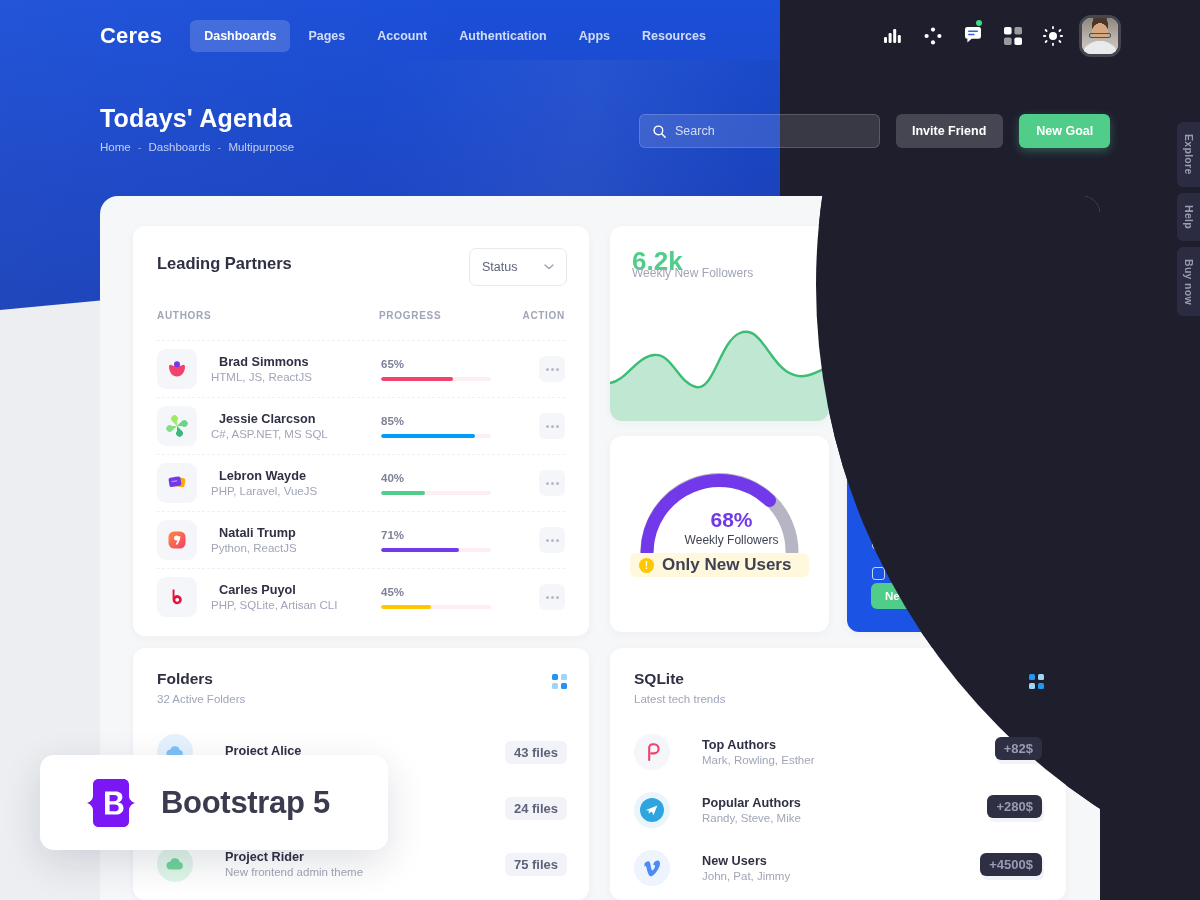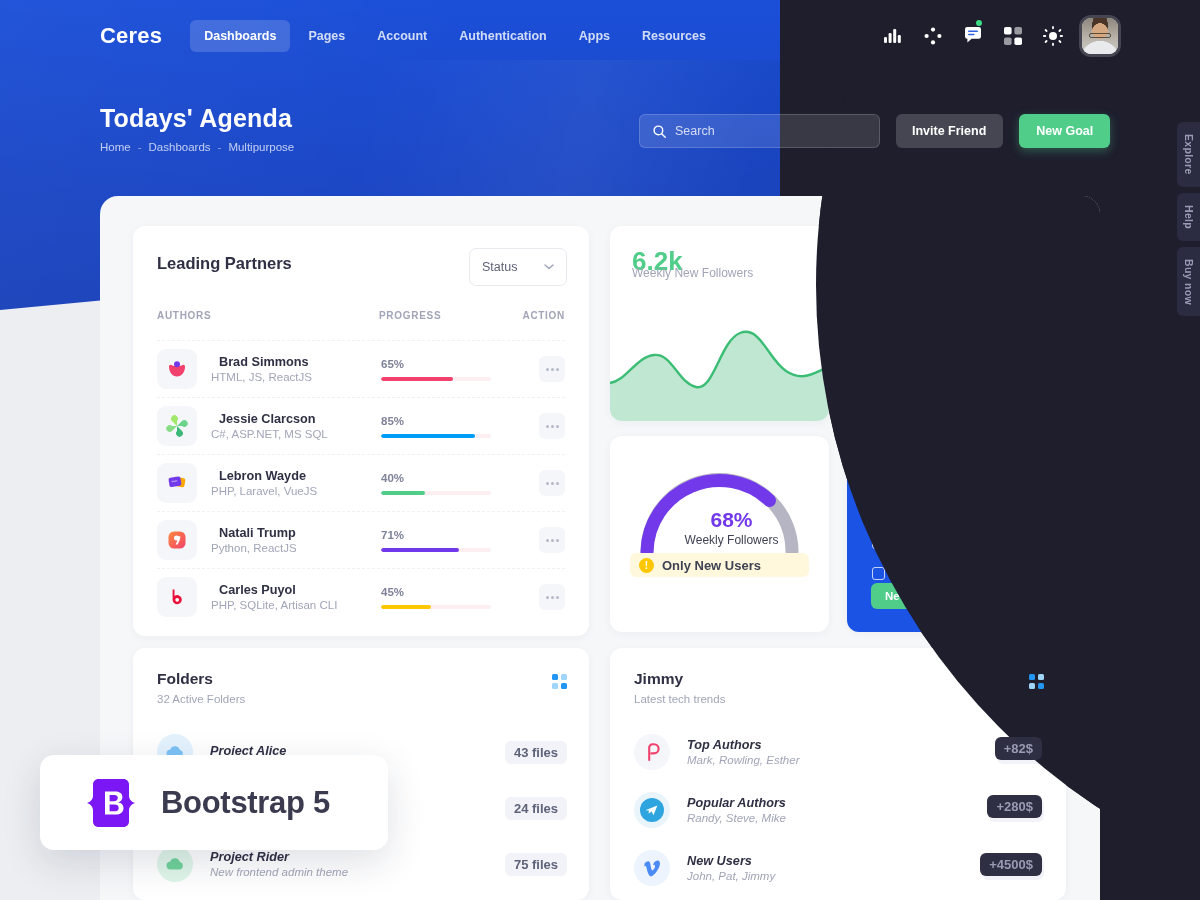--- a/index.html
+++ b/index.html
@@ -139,21 +139,21 @@
   #gauge{ left:510px; top:240px; width:219px; height:196px; }
   .gauge-wrap{ position:absolute; left:24px; top:28px; width:171px; height:94px; }
   .gauge-center{ position:absolute; left:12px; top:44px; width:171px; text-align:center; }
   .gauge-pct{ font-size:21px; font-weight:bold; color:#7239ea; }
   .gauge-sub{ font-size:12px; color:#3f4254; margin-top:1px; font-weight:500; }
   .warn-pill{
     position:absolute; left:20px; top:117px; width:179px; height:24px; border-radius:6px; background:#fff8dd;
     display:flex; align-items:center; gap:8px; padding:0 9px;
   }
   .warn-ico{ width:15px; height:15px; border-radius:50%; background:#ffc700; color:#fff; font-size:10px; font-weight:bold; display:flex; align-items:center; justify-content:center; }
-  .warn-txt{ font-size:13px; font-weight:600; color:#3f4254; }
+  .warn-txt{ font-size:17px; font-weight:600; color:#3f4254; }
 
   
   #promo{ left:747px; top:240px; width:219px; height:196px; background:#1b53e4; overflow:hidden; }
   .check-list{ position:absolute; left:25px; top:68px; display:flex; flex-direction:column; gap:17px; }
   .check-item{ display:flex; align-items:center; gap:10px; }
   .check-box{ width:13px; height:13px; border:1.6px solid rgba(255,255,255,.75); border-radius:3px; flex:none; }
   .check-lbl{ color:#fff; font-size:12.3px; font-weight:bold; }
   .btn-target{
     position:absolute; left:24px; top:147px; height:26px; padding:0 14px; border-radius:6px;
     background:#50cd89; color:#fff; font-size:11.5px; font-weight:bold; display:flex; align-items:center; justify-content:center;
@@ -167,21 +167,21 @@
   .sec-sub{ position:absolute; left:24px; top:45px; font-size:11.5px; color:#a1a5b7; }
   .grid-ico{ position:absolute; right:22px; top:26px; width:15px; height:15px; display:grid; grid-template-columns:6px 6px; grid-template-rows:6px 6px; gap:3px; }
   .grid-ico s{ display:block; border-radius:1.5px; background:#2196f3; }
   .grid-ico s:nth-child(1){ background:#2196f3; }
   .grid-ico s:nth-child(2){ background:#9fd5fb; }
   .grid-ico s:nth-child(3){ background:#9fd5fb; }
   .grid-ico s:nth-child(4){ background:#2196f3; }
 
   .lrow{ position:absolute; left:24px; width:410px; height:56px; display:flex; align-items:center; }
   .lico{ width:36px; height:36px; border-radius:50%; display:flex; align-items:center; justify-content:center; flex:none; }
-  .linfo{ margin-left:17px;font-style:italic; }
+  .linfo{ margin-left:32px; }
   .lname{ font-size:12.7px; font-weight:bold; color:#2f3044; }
   .lsub{ font-size:11.5px; color:#a1a5b7; margin-top:2px; }
   .lbadge{ margin-left:auto; padding:4px 9px; border-radius:6px; background:#f1f3f8; color:#5e6278; font-size:13px; font-weight:bold; }
   .lbadge.dark{ background:#2f2f44; color:#9a9ab4; }
 
   
   .bs-badge{
     position:absolute; left:40px; top:755px; width:348px; height:95px; background:#fff; border-radius:14px;
     box-shadow:0 12px 38px rgba(25,35,70,.14); display:flex; align-items:center; gap:22px; padding-left:43px; z-index:60;
   }
@@ -609,21 +609,21 @@
         </div>
         <div class="linfo">
           <div class="lname">Project Rider</div>
           <div class="lsub">New frontend admin theme</div>
         </div>
         <div class="lbadge">75 files</div>
       </div>
     </div>
 
     <div class="card" id="trends">
-      <div class="sec-title">Jimmy</div>
+      <div class="sec-title">SQLite</div>
       <div class="sec-sub">Latest tech trends</div>
       <div class="grid-ico">
             <s></s>
             <s></s>
             <s></s>
             <s></s>
           </div>
 
       <div class="lrow" style="top:134px">
         <div class="lico" style="background:#eaf4fb">

